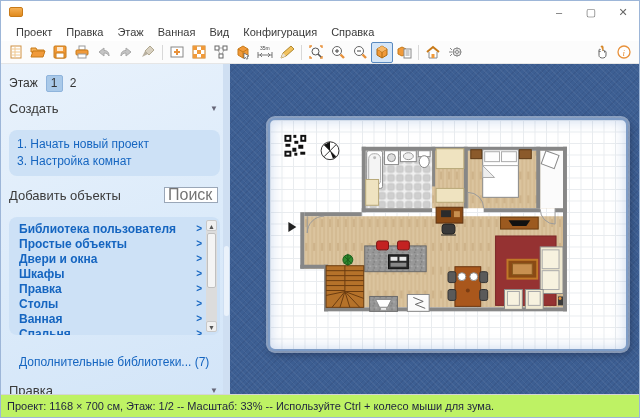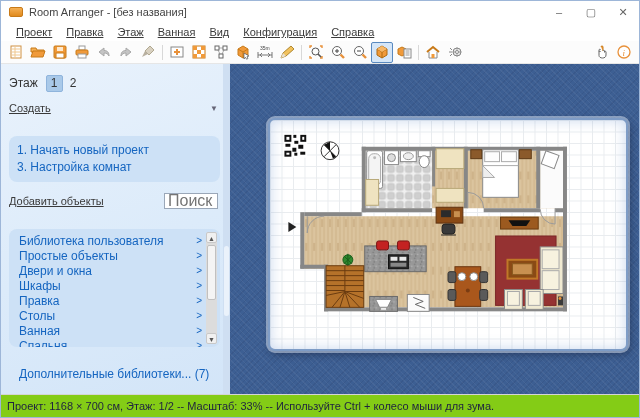--- a/index.html
+++ b/index.html
@@ -9,49 +9,49 @@
 
   
   .titlebar { height:22px; background:#ffffff; display:flex; align-items:center; flex:0 0 auto; }
   .app-icon { width:14px; height:10px; margin:0 6px 0 8px; background:linear-gradient(#f5b054,#e08a1e); border-radius:2px; border:1px solid #c87a18; }
   .title-text { font-size:11px; color:#444; }
   .win-controls { margin-left:auto; display:flex; height:100%; }
   .win-btn { width:32px; height:22px; display:flex; align-items:center; justify-content:center; font-size:11px; color:#666; }
 
   
   .menubar { height:18px; background:#fff; display:flex; align-items:center; padding-left:8px; gap:0; flex:0 0 auto; }
-  .menu-item { font-size:11px; color:#3a3a3a; padding:2px 7px;text-decoration:underline; }
+  .menu-item { font-size:11px; color:#3a3a3a; padding:2px 7px; }
 
   
   .toolbar { height:23px; background:#fcfcfc; display:flex; align-items:center; padding:0 4px; flex:0 0 auto; border-bottom:1px solid #e6e6e6; }
   .tbtn { width:22px; height:21px; display:flex; align-items:center; justify-content:center; border:1px solid transparent; border-radius:2px; flex:0 0 auto; }
   .tbtn.active { border:1px solid #5a8ac0; background:#d5e6f8; }
   .tsep { width:1px; height:15px; background:#d8d8d8; margin:0 3px; flex:0 0 auto; }
   .t-right { margin-left:auto; display:flex; align-items:center; }
   .measure-lbl { font-size:5px; fill:#444; font-family:"Liberation Sans",sans-serif; }
 
   
   .content { flex:1 1 auto; display:flex; min-height:0; }
 
   
   .sidebar { width:229px; flex:0 0 auto; background:linear-gradient(160deg,#e9f2fc 0%, #dcebfa 55%, #d3e5f8 100%); padding:6px 8px 0 6px; position:relative; overflow:hidden; }
   .floor-row { display:flex; align-items:center; height:22px; margin:2px 0 4px 2px; }
   .floor-label { font-size:12px; color:#333; margin-right:8px; }
   .floor-tab { width:17px; height:17px; display:flex; align-items:center; justify-content:center; font-size:12px; color:#333; border-radius:2px; margin-right:2px; }
   .floor-tab.active { background:#a9c9e9; border:1px solid #8fb4dc; }
   .sec-header { display:flex; align-items:center; height:20px; padding:0 4px 0 2px; }
-  .sec-title { font-size:11px; color:#3a3a3a;text-decoration:underline; }
+  .sec-title { font-size:13px; color:#3a3a3a; }
   .sec-caret { margin-left:auto; font-size:8px; color:#667; }
-  .panel { background:#cde1f6; border-radius:8px; margin:18px 2px 0 2px; }
+  .panel { background:#cde1f6; border-radius:8px; margin:12px 2px 0 2px; }
   .create-panel { padding:6px 8px; }
   .create-link { font-size:12px; color:#1565c0; line-height:17px; white-space:nowrap; }
   .spacer8 { height:9px; }
   .search-box { margin-left:auto; width:54px; height:16px; border:1px solid #9aa7b8; background:#fff; font-size:16px; color:#888; padding:0 3px; font-family:"Liberation Sans",sans-serif; }
   .list-panel { height:118px; padding:4px 2px 0 10px; position:relative; overflow:hidden; }
-  .lib-row { display:flex; align-items:center; height:15px; }
+  .lib-row { display:flex; align-items:center; height:15px;font-weight:bold; }
   .lib-label { font-size:12px; color:#1565c0; white-space:nowrap; }
   .lib-chevron { margin-left:auto; margin-right:16px; font-size:10px; color:#1565c0; }
   .list-scroll { position:absolute; right:3px; top:3px; bottom:3px; width:11px; background:#dcdcdc; border-radius:2px; }
   .scroll-arrow { position:absolute; left:0; width:11px; height:11px; font-size:7px; color:#555; text-align:center; line-height:11px; background:#f0f0f0; border:1px solid #c8c8c8; border-radius:2px; }
   .list-thumb { position:absolute; left:1px; top:13px; width:9px; height:55px; background:#f4f4f4; border:1px solid #c0c0c0; border-radius:2px; }
   .more-libs { font-size:12px; color:#1565c0; margin:20px 0 0 12px; height:16px; white-space:nowrap; }
   .edit-panel { height:46px; }
   .side-scroll { position:absolute; right:0; top:0; bottom:0; width:7px; background:#cfdff2; }
   .side-thumb { position:absolute; left:1px; top:55%; width:5px; height:70px; background:#eaf2fb; border-radius:3px; }
 
@@ -65,31 +65,30 @@
     background-image:
       linear-gradient(to right, #e9ecef 1px, transparent 1px),
       linear-gradient(to bottom, #e9ecef 1px, transparent 1px);
     background-size:11.5px 11.5px;
     border:2px solid #7e9cc6; border-radius:7px;
     box-shadow:0 0 0 2px rgba(205,218,236,.55), 2px 3px 8px rgba(0,0,20,.4), inset 0 0 14px rgba(130,165,215,.45);
   }
   .paper svg { position:absolute; left:0; top:0; }
 
   
-  .statusbar { height:23px; background:#84cc16; border-top:1px solid #d5d5d5; display:flex; align-items:center; padding-left:6px; flex:0 0 auto; }
+  .statusbar { height:23px; background:#bef264; border-top:1px solid #d5d5d5; display:flex; align-items:center; padding-left:6px; flex:0 0 auto; }
   .status-text { font-size:11px; color:#1e2240; white-space:nowrap; }
 </style>
 </head>
 <body>
 
 <div class="window">
 
   <div class="titlebar">
     <div class="app-icon"></div>
-    <div class="title-text">Room Arranger - [без названия]</div>
     <div class="win-controls">
       <div class="win-btn">–</div>
       <div class="win-btn">▢</div>
       <div class="win-btn">✕</div>
     </div>
   </div>
 
   <div class="menubar">
     <div class="menu-item">Проект</div>
     <div class="menu-item">Правка</div>

